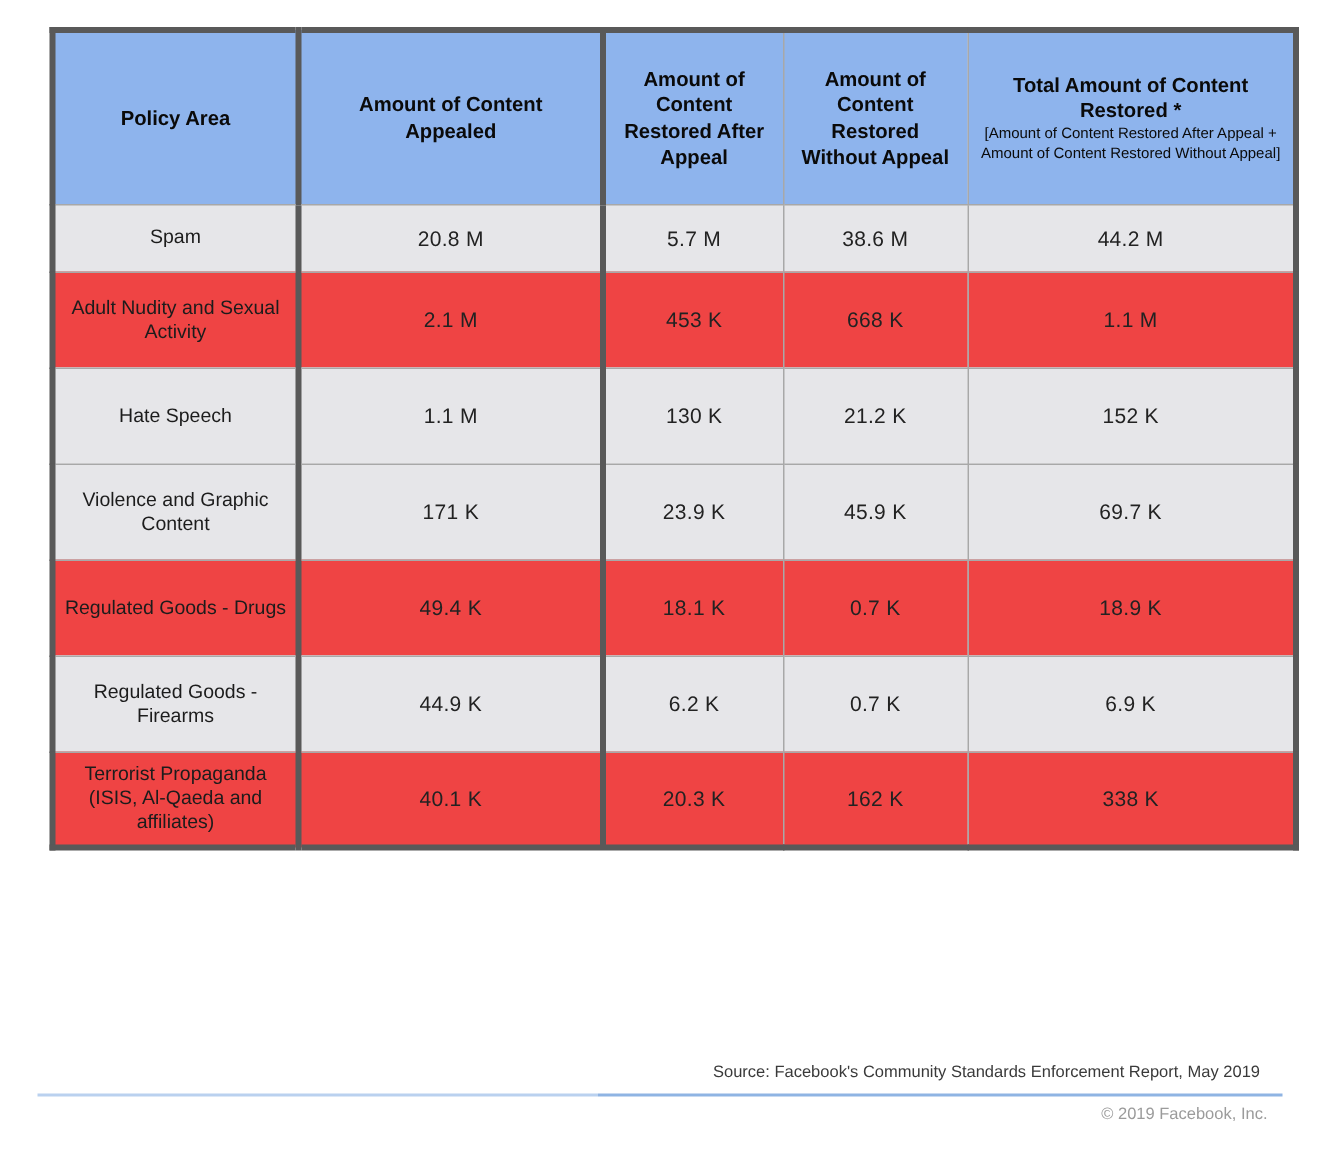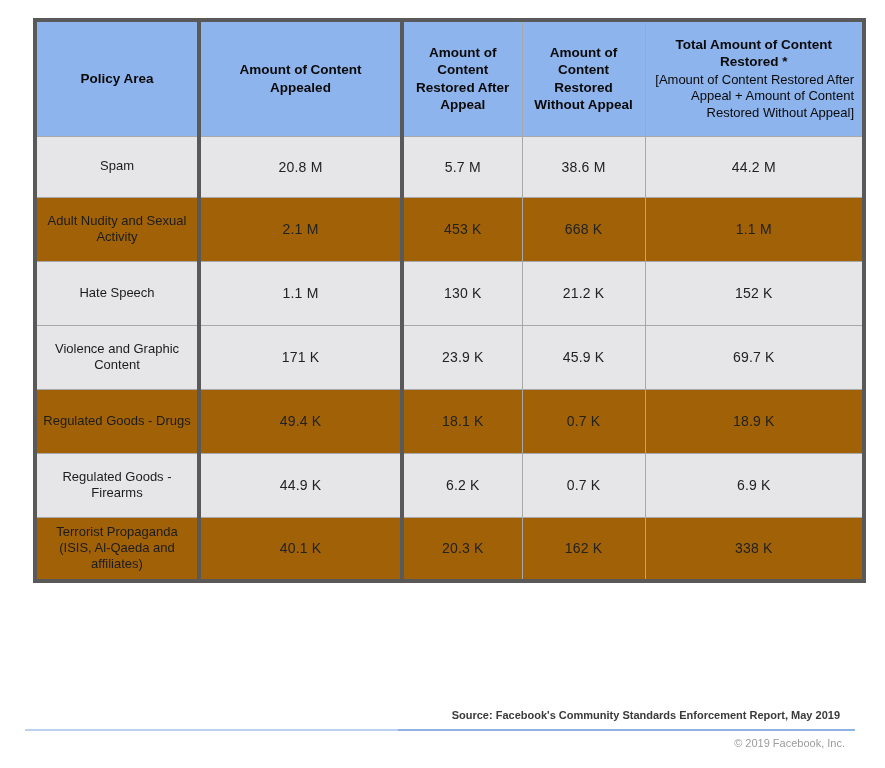--- a/index.html
+++ b/index.html
@@ -37,39 +37,37 @@
   tr.header-row th {
     background: #8eb4ed;
     font-weight: bold;
     font-size: 13.5px;
     line-height: 1.3;
     color: #0a0a0a;
   }
   .th-sub {
     display: block;
     font-weight: normal;
-    font-size: 13px;
+    font-size: 10px;
     line-height: 1.28;
     margin-top: 1px;
-    text-align: right;
   }
 
-  tr.data-row { height: 64px; background: #a16207; }
-  tr.data-row.short { height: 61px; }
+  tr.data-row { height: 64px; background: #ef4444; }
+  tr.data-row.short { height: 45px; }
   tr.data-row.alt { background: #e6e6e9; }
 
   td.policy-cell { font-size: 13px; line-height: 1.25; color: #1c1c1c; padding: 4px 5px; }
   td.value-cell  { font-size: 14px; color: #222222; letter-spacing: 0.2px; }
 
   .source-line {
     position: absolute;
     top: 709px; right: 45px;
     font-size: 11px;
     color: #3a3a3a;
-    font-weight: bold;
   }
   .divider {
     position: absolute;
     top: 729px; left: 25px;
     width: 830px; height: 2px;
     background: linear-gradient(to right, #bad1ef 0%, #bad1ef 45%, #8fb4e3 45%, #8fb4e3 100%);
   }
   .copyright-line {
     position: absolute;
     top: 737px; right: 40px;

